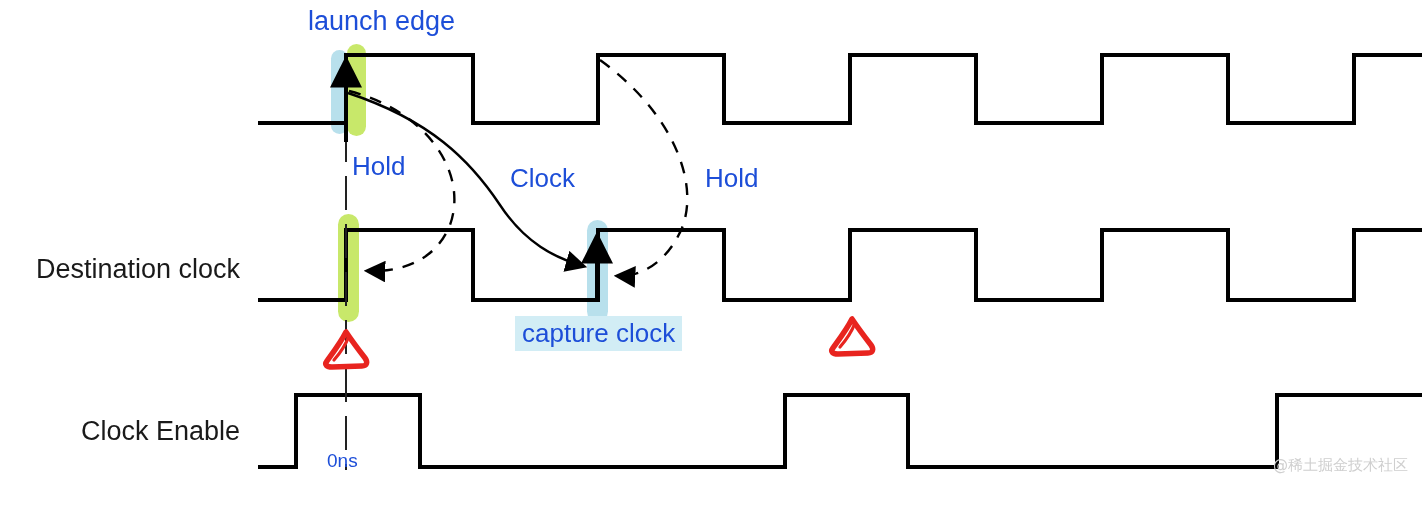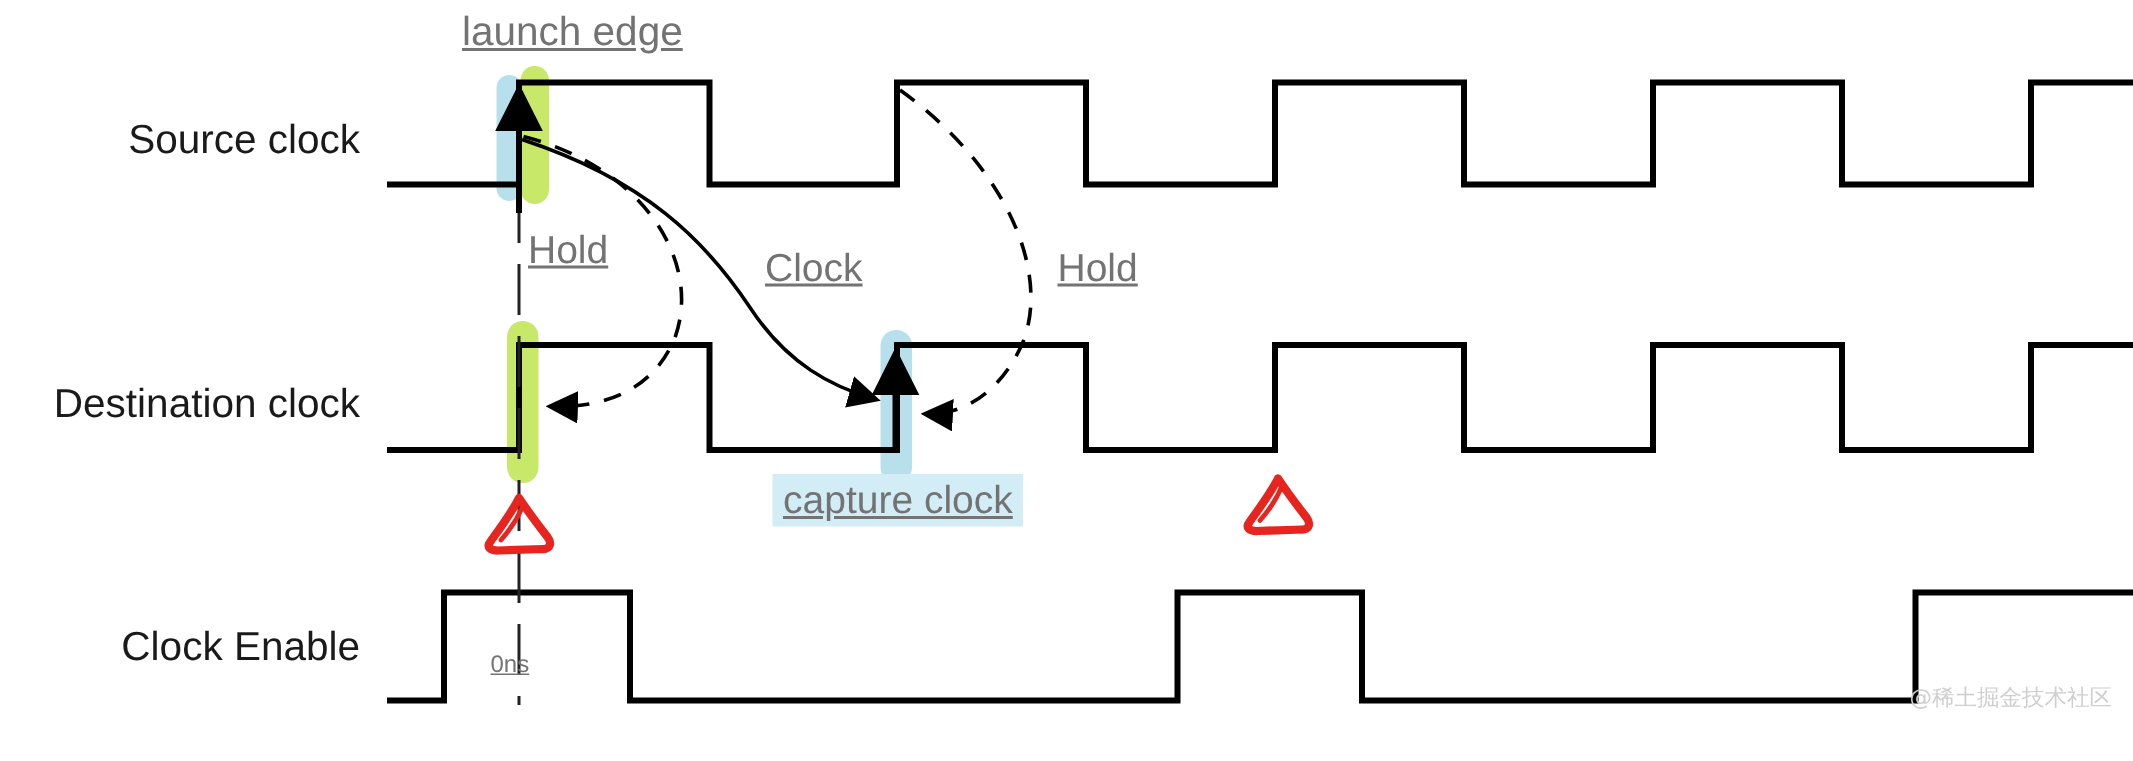--- a/index.html
+++ b/index.html
@@ -5,28 +5,28 @@
   html,body{margin:0;padding:0;background:#ffffff;}
   body{width:1422px;height:507px;position:relative;overflow:hidden;
        font-family:"Liberation Sans","DejaVu Sans",sans-serif;color:#111;}
   #stage{position:absolute;left:0;top:0;width:1422px;height:507px;}
   #wave-svg{position:absolute;left:0;top:0;width:1422px;height:507px;}
   .row-label{position:absolute;font-size:27px;color:#1a1a1a;white-space:nowrap;
              text-align:right;right:1182px;line-height:1;}
   #label-source{top:80px;}
   #label-dest{top:256px;}
   #label-ce{top:418px;}
-  .annot{position:absolute;font-size:26px;color:#737373;white-space:nowrap;line-height:1;text-decoration:underline;}
+  .annot{position:absolute;font-size:26px;color:#1d4ed8;white-space:nowrap;line-height:1;}
   #annot-launch{left:308px;top:8px;font-size:27px;}
   #annot-hold-left{left:352px;top:153px;}
   #annot-setup{left:510px;top:165px;}
   #annot-hold-right{left:705px;top:165px;}
   #annot-capture{left:515px;top:316px;font-size:26px;background:#d2edf5;
                  padding:4px 7px 5px 7px;}
-  #annot-0ns{left:327px;top:436px;font-size:16px;}
+  #annot-0ns{left:327px;top:451px;font-size:19px;}
   #watermark{position:absolute;right:14px;top:456px;font-size:15px;color:#cfcfcf;
              white-space:nowrap;font-family:"DejaVu Sans",sans-serif;}
 </style>
 </head>
 <body>
 
 <div id="stage">
 
   <svg id="wave-svg" viewBox="0 0 1422 507">
     <defs>
@@ -76,21 +76,20 @@
                L362,366 C 367,366 368,362 365,358 C 358,349 350,338 346,332 Z"></path>
       <path fill="none" stroke="#e8241f" stroke-width="3.2" stroke-linecap="round" d="M334,360 C 341,352 346,344 349,336"></path>
     </g>
     <g>
       <path fill="none" stroke="#e8241f" stroke-width="5.5" stroke-linecap="round" stroke-linejoin="round" d="M852,319 C 847,329 838,341 833,348 C 830,352 833,354 838,354
                L868,353 C 873,353 874,349 871,345 C 864,336 856,325 852,319 Z"></path>
       <path fill="none" stroke="#e8241f" stroke-width="3.2" stroke-linecap="round" d="M840,347 C 847,339 852,331 855,323"></path>
     </g>
   </svg>
 
-  <div class="row-label" id="label-source">Source clock</div>
   <div class="row-label" id="label-ce">Clock Enable</div>
   <div class="row-label" id="label-dest">Destination clock</div>
 
   <div class="annot" id="annot-launch">launch edge</div>
   <div class="annot" id="annot-hold-left">Hold</div>
   <div class="annot" id="annot-setup">Clock</div>
   <div class="annot" id="annot-hold-right">Hold</div>
   <div class="annot" id="annot-capture">capture clock</div>
   <div class="annot" id="annot-0ns">0ns</div>
 

